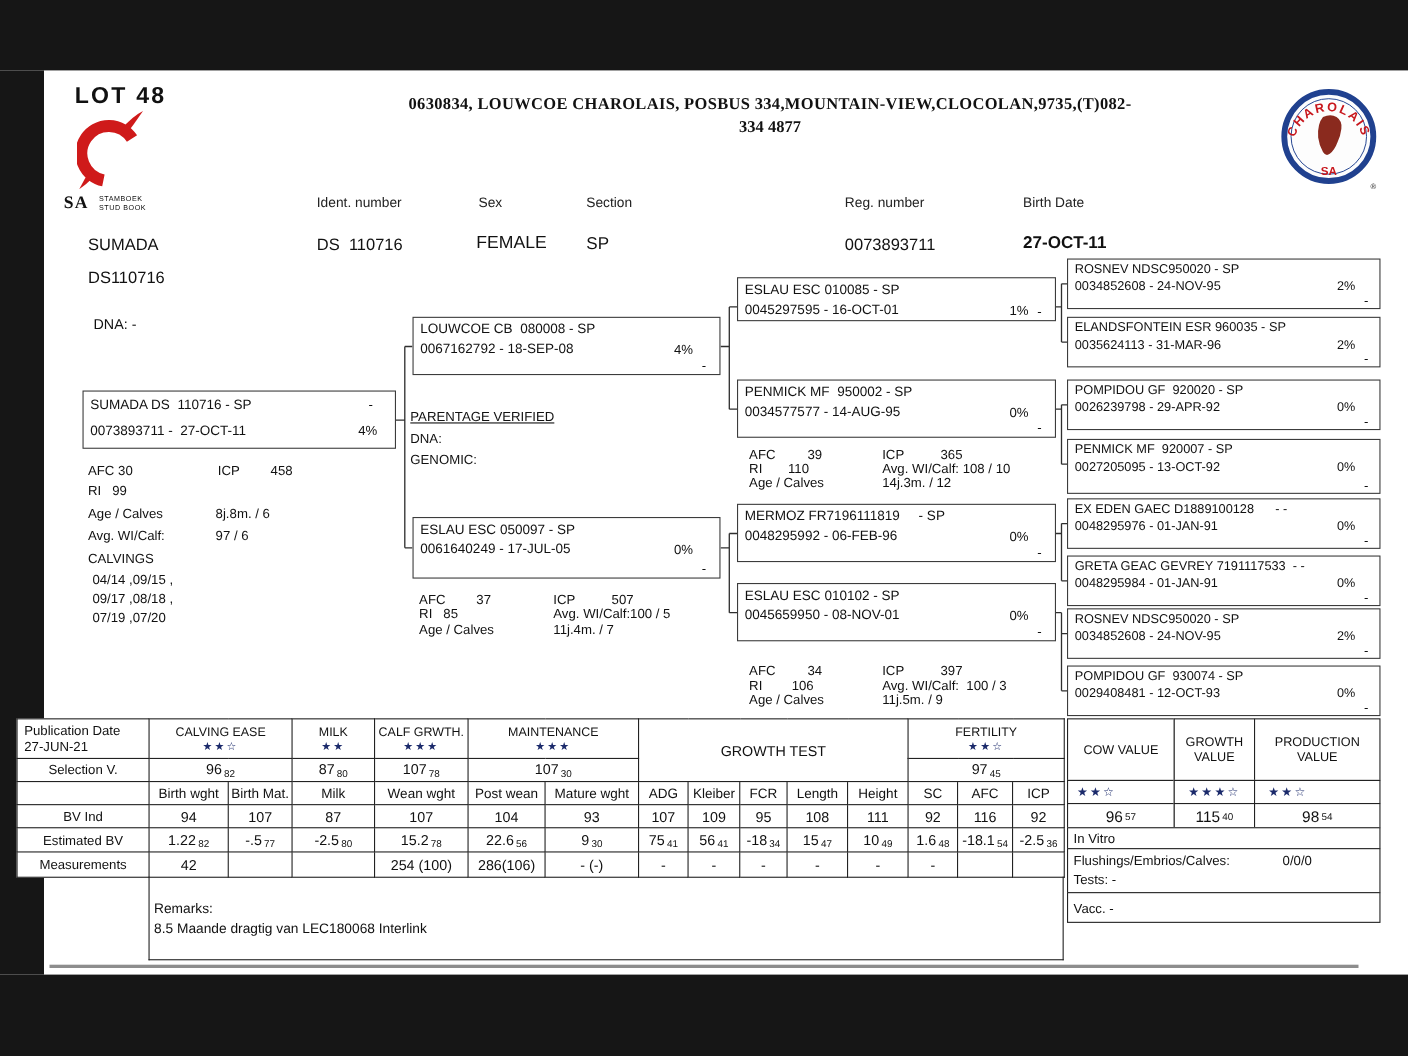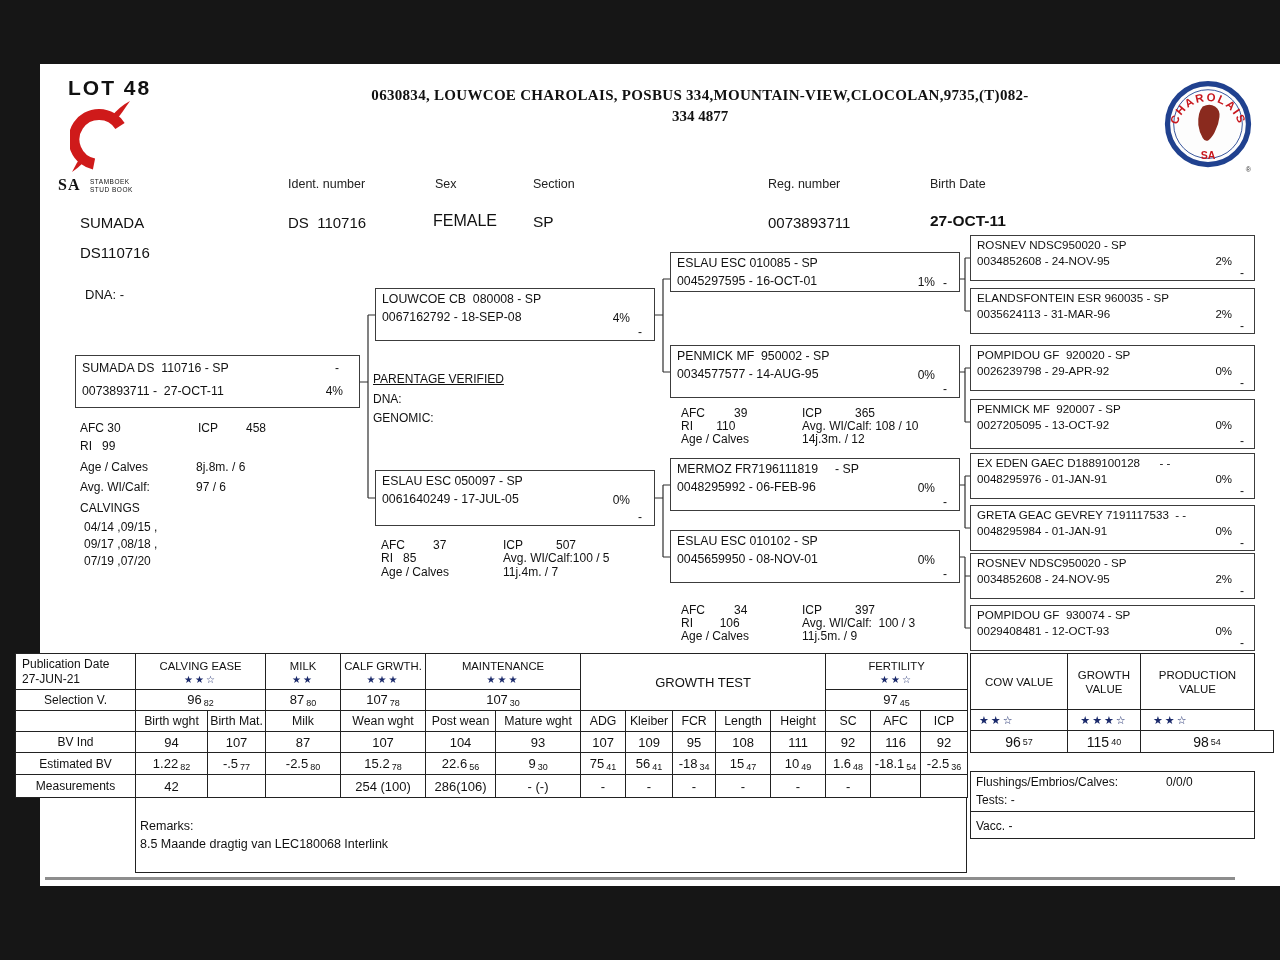--- a/index.html
+++ b/index.html
@@ -394,25 +394,26 @@
   <div class="vbox" style="left:1140px;top:709px;width:115px;height:22px;padding:3px 0 0 12px"><span class="stars2">★★☆</span></div>
 
   <div class="vbox center bigval" style="left:970px;top:730px;width:98px;height:23px">
       <span>96</span>
       <span class="sub">57</span>
     </div>
   <div class="vbox center bigval" style="left:1067px;top:730px;width:74px;height:23px">
       <span>115</span>
       <span class="sub">40</span>
     </div>
-  <div class="vbox center bigval" style="left:1140px;top:730px;width:134px;height:23px">
+  <div class="vbox center bigval" style="left:1140px;top:730px;width:115px;height:23px">
       <span>98</span>
       <span class="sub">54</span>
     </div>
 
+  <div class="vbox" style="left:970px;top:752px;width:285px;height:20px;padding:2px 0 0 5px"><span>In Vitro</span></div>
   <div class="vbox" style="left:970px;top:771px;width:285px;height:41px">
     <span class="abs" style="left:5px;top:3px">Flushings/Embrios/Calves:</span>
     <span class="abs" style="left:195px;top:3px">0/0/0</span>
     <span class="abs" style="left:5px;top:21px">Tests: -</span>
   </div>
   <div class="vbox" style="left:970px;top:811px;width:285px;height:28px">
     <span class="abs" style="left:5px;top:7px">Vacc. -</span>
   </div>
 
   <div class="abs" style="left:45px;top:877px;width:1190px;height:3px;background:#8d8d8d"></div>

